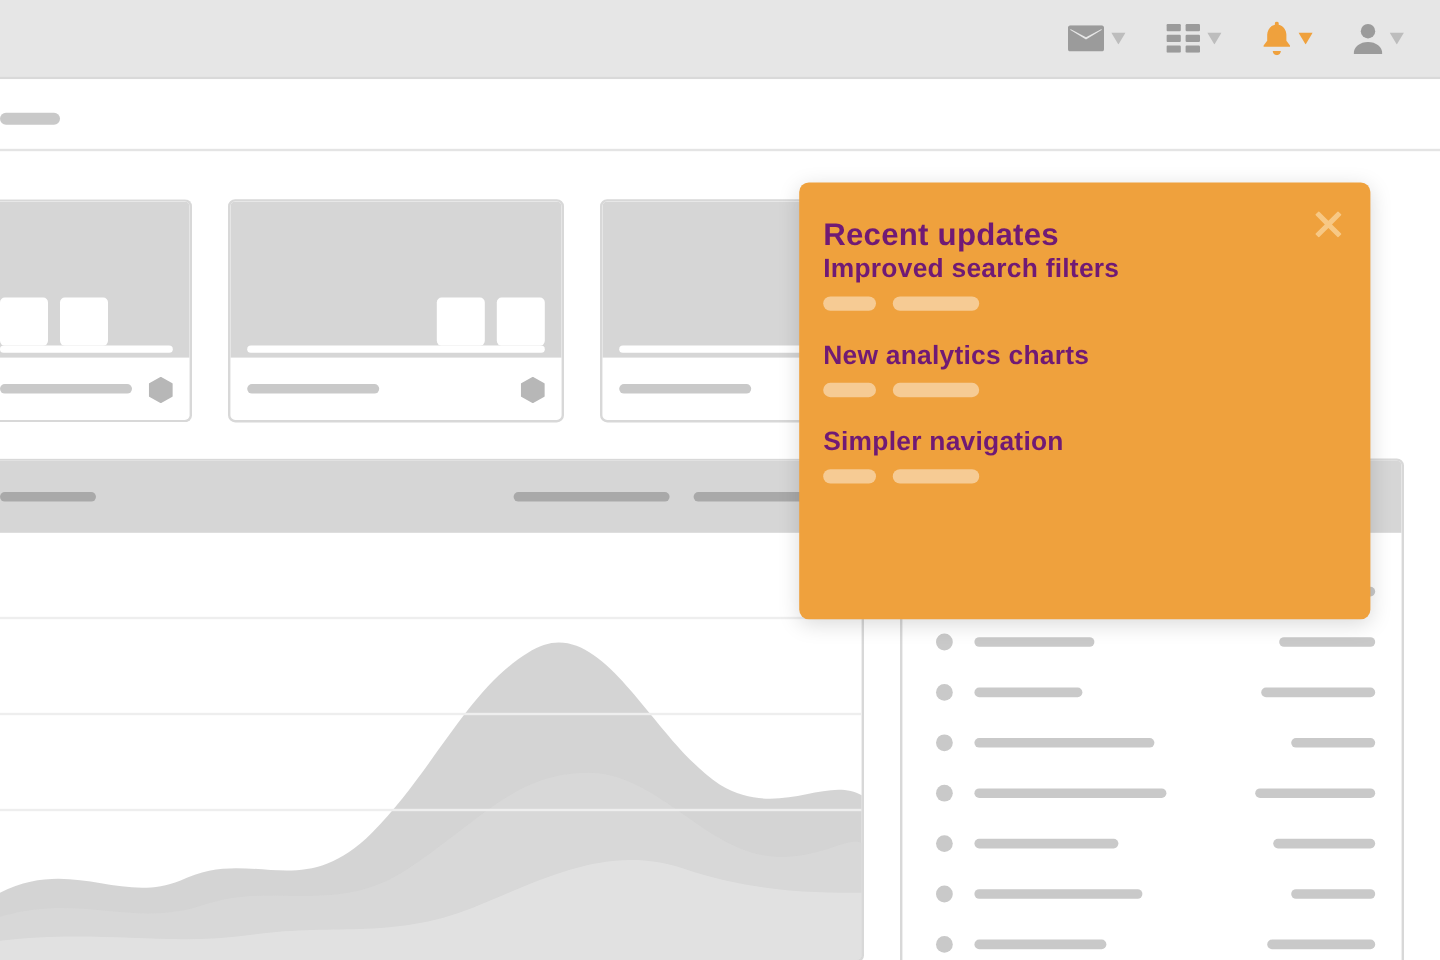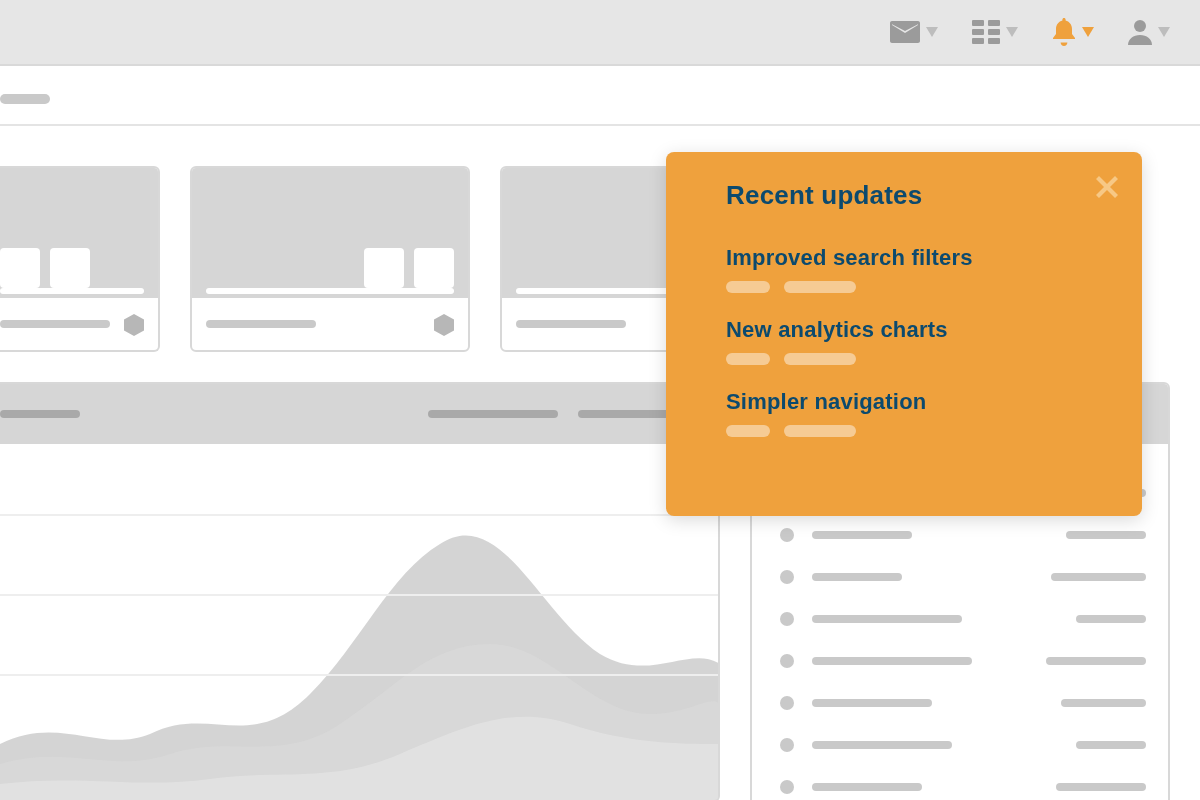--- a/index.html
+++ b/index.html
@@ -169,35 +169,35 @@
   }
 
   
   .popover {
     position: absolute;
     left: 666px; top: 86px;
     width: 476px; height: 364px;
     background: #efa13d;
     border-radius: 8px;
     box-shadow: 0 4px 18px rgba(0,0,0,0.15);
-    color: #0c4a6e;
-    padding: 28px 34px 24px 60px;
+    color: #701a75;
+    padding: 28px 34px 24px 20px;
   }
   .popover .title {
     font-size: 26px;
     font-weight: 600;
     letter-spacing: 0.2px;
   }
   .popover .close {
     position: absolute;
     right: 24px; top: 24px;
     cursor: pointer;
     line-height: 0;
   }
-  .popover .items { margin-top: 34px; }
+  .popover .items { }
   .popover .item { margin-bottom: 24px; }
   .popover .item-title {
     font-size: 22px;
     font-weight: 600;
     letter-spacing: 0.2px;
     margin-bottom: 10px;
   }
   .popover .pill-row { display: flex; gap: 14px; }
   .popover .pill {
     height: 12px; border-radius: 6px;

